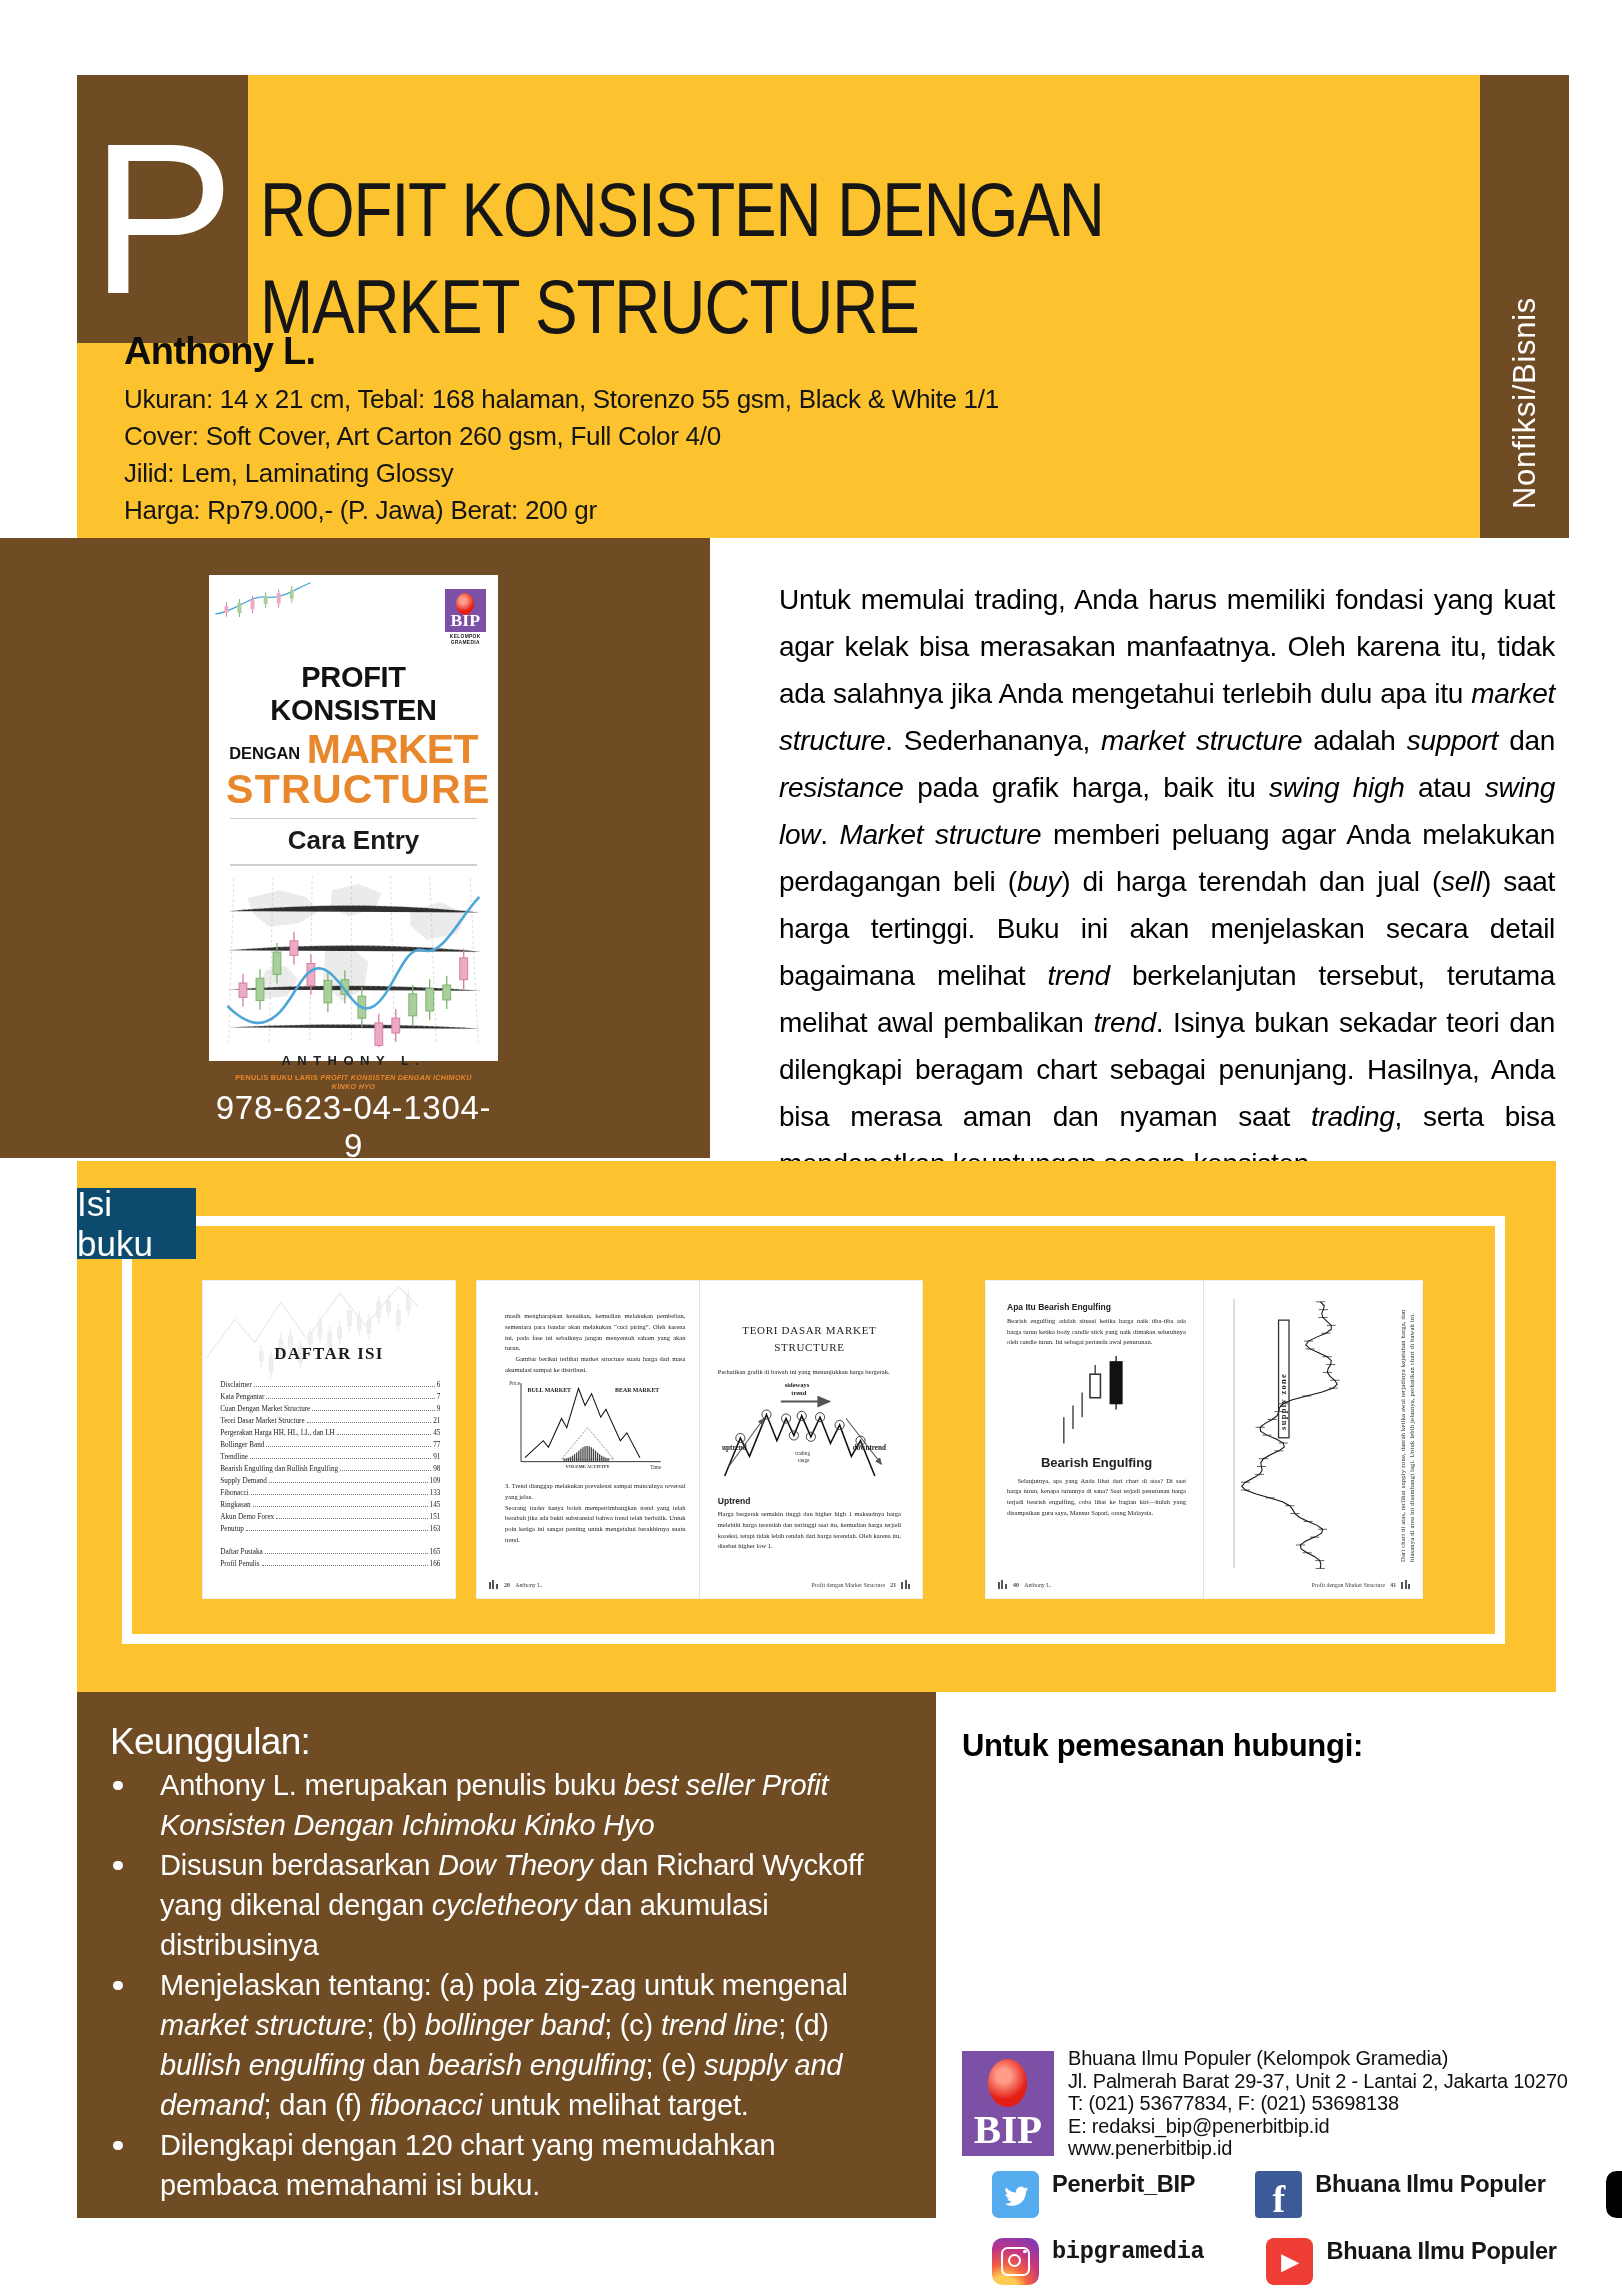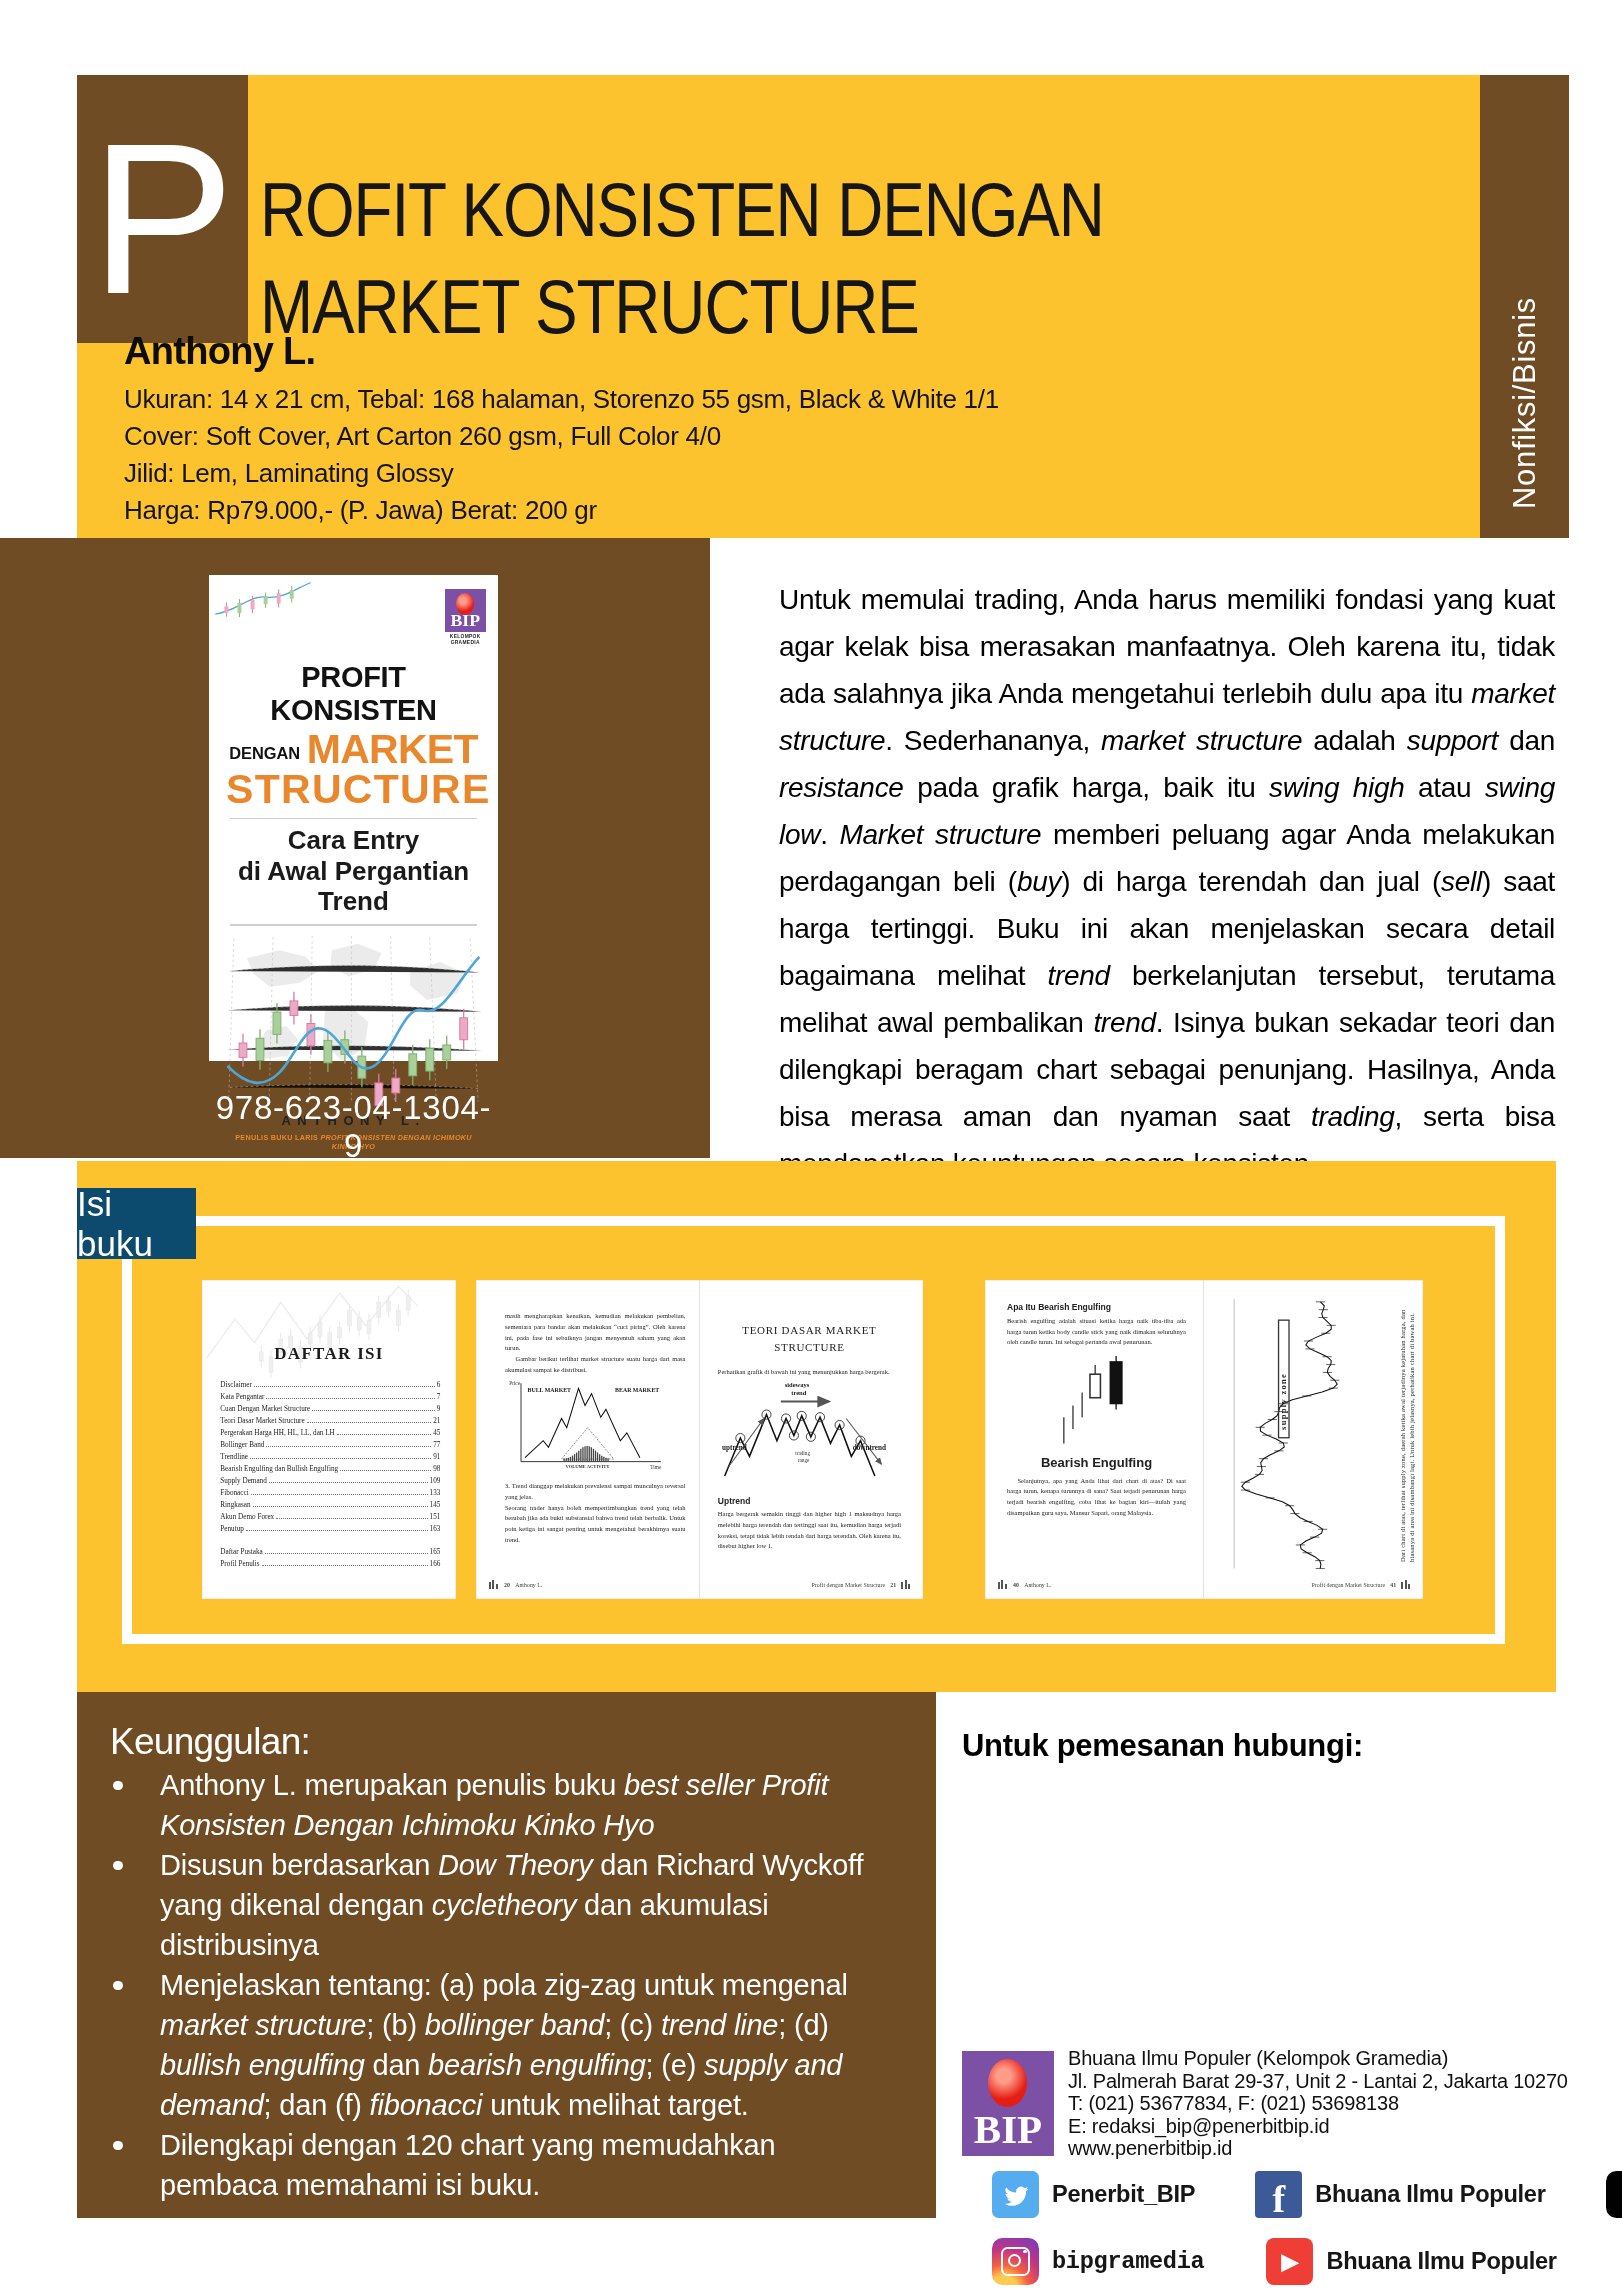--- a/index.html
+++ b/index.html
@@ -99,21 +99,21 @@
   .order-h{left:962px;top:1728px;font-size:31px;font-weight:600;color:#000;letter-spacing:-0.3px;}
   .bip-logo{left:962px;top:2051px;width:92px;height:105px;background:#7b50a5;}
   .bip-logo .dot{position:absolute;left:26px;top:7.9px;width:39px;height:48px;border-radius:50%;
         background:radial-gradient(circle at 40% 35%, #ff9d8a 0 18%, #e41e14 60%);}
   .bip-logo .txt{position:absolute;left:0;right:0;bottom:2.6px;text-align:center;color:#fff;
         font-family:"Liberation Serif",serif;font-weight:700;font-size:41px;}
   .contact{left:1068px;top:2047px;font-size:20px;line-height:22.6px;color:#101010;letter-spacing:-0.2px;}
   .soc-row{display:flex;align-items:center;}
   .soc-row1{left:962px;top:2171px;}
   .soc-row2{left:962px;top:2238px;}
-  .soc{display:flex;align-items:center;margin-right:30px;padding-left:30px;}
+  .soc{display:flex;align-items:flex-start;margin-right:30px;padding-left:30px;}
   .soc .ic{width:47px;height:47px;display:flex;align-items:center;justify-content:center;
            color:#fff;font-weight:700;margin-right:13px;box-sizing:border-box;}
   .soc .lbl{font-size:23.6px;font-weight:700;color:#161616;letter-spacing:-0.3px;white-space:nowrap;}
   .ic-tw{background:#55acee;border-radius:6.5px;}
   .ic-fb{background:#3d5a98;border-radius:3.9px;font-family:"Liberation Serif",serif;font-size:38px;padding-top:9.2px;}
   .ic-tt{background:#010101;border-radius:10.5px;font-size:29px;}
   .ic-ig{border-radius:10.5px;background:radial-gradient(circle at 25% 110%, #fdcb52 0 22%, #f56040 40%, #c13584 65%, #833ab4 90%);}
   .ic-yt{background:#ef3e36;border-radius:7.9px;font-size:22px;}
   .ig-cam{width:25px;height:25px;border:2.6px solid #fff;border-radius:6.5px;position:relative;}
   .ig-cam:before{content:"";position:absolute;left:5.2px;top:5.2px;width:9.2px;height:9.2px;border:2.6px solid #fff;border-radius:50%;}
@@ -170,21 +170,20 @@
       <div class="lg-sub">KELOMPOK GRAMEDIA</div>
     </div>
     <div class="cov-t1">PROFIT KONSISTEN</div>
     <div class="cov-t2">
       <span class="small">DENGAN</span>
       <span class="big">MARKET</span>
     </div>
     <div class="cov-t3">STRUCTURE</div>
     <div class="cover-rule"></div>
     <div class="cov-s1">Cara Entry</div>
-    <div class="cov-s2">di Awal Pergantian Trend</div>
     <div class="cover-rule"></div>
     <svg class="cover-chart" width="254" height="175" viewBox="0 0 388 268">
       <g opacity="0.5" fill="#d8d8d8">
         <path d="M30,40 l50,-12 40,10 20,22 -30,18 -45,6 -25,-20 z"></path>
         <path d="M160,28 l40,-10 36,14 -10,24 -40,12 -28,-16 z"></path>
         <path d="M150,120 l36,-8 30,26 -6,40 -34,20 -30,-30 z"></path>
         <path d="M280,60 l46,-14 40,18 -14,30 -46,10 -26,-22 z"></path>
         <path d="M60,150 l30,-6 18,20 -16,26 -34,4 -10,-24 z"></path>
       </g>
       <g stroke="#b9b9b9" stroke-width="1" stroke-dasharray="4 4" opacity="0.8">

